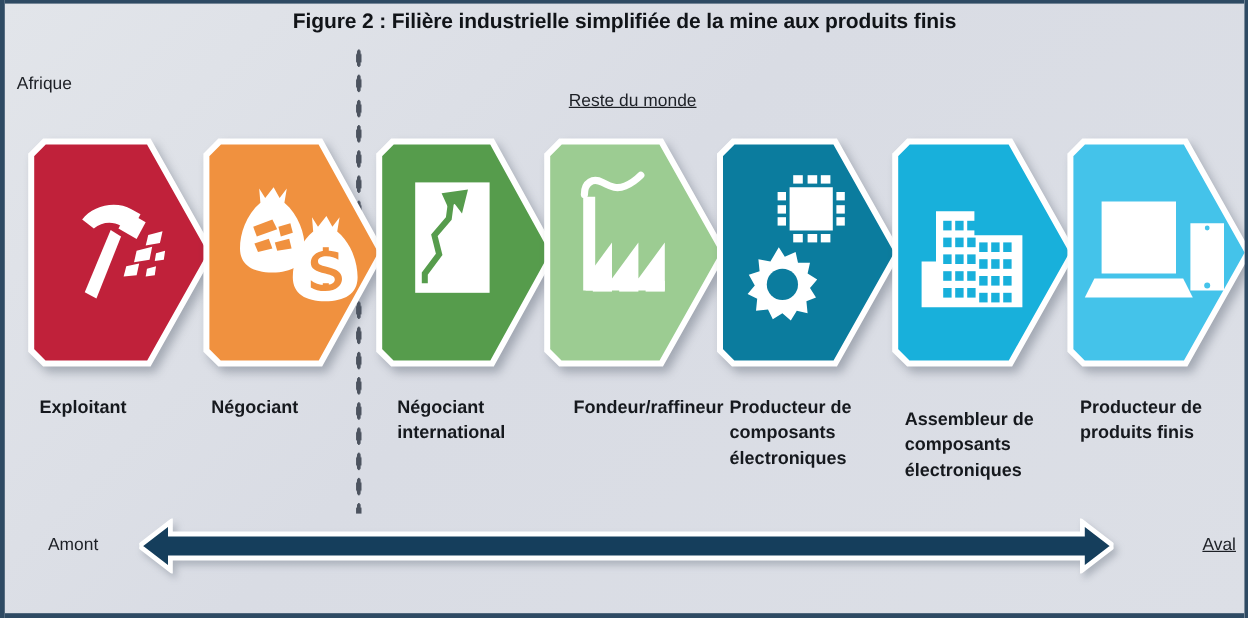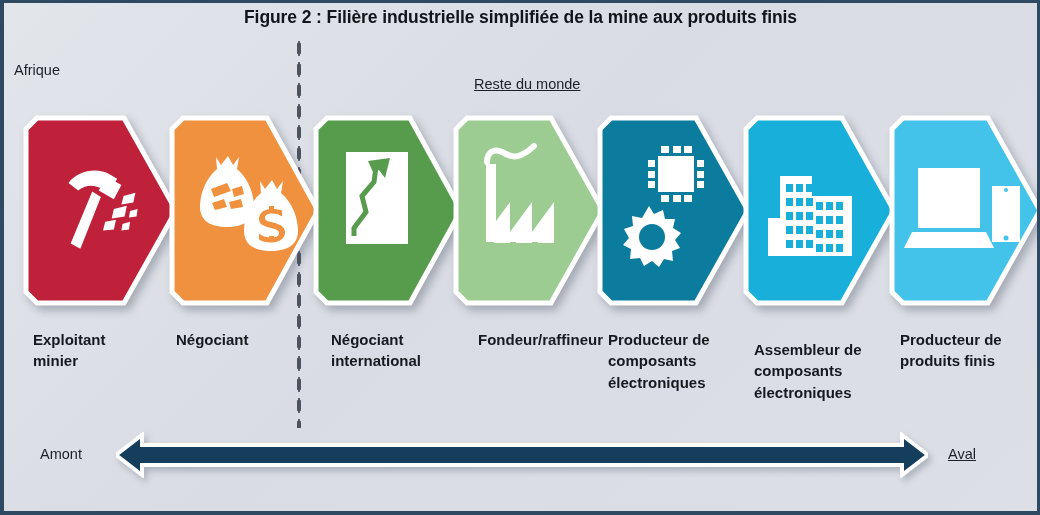--- a/index.html
+++ b/index.html
@@ -120,21 +120,21 @@
     filter: drop-shadow(3px 4px 3px rgba(90,100,115,0.35));
   }
   .flowline svg { display: block; width: 100%; height: 100%; }
   .end-label {
     position: absolute;
     top: 446px;
     font-size: 14.5px;
     color: #1d2026;
   }
   .lbl-amont { left: 36px; text-align: center; }
-  .lbl-aval  { left: 944px; text-decoration: underline; }
+  .lbl-aval  { left: 998px; text-decoration: underline; }
 
   
   .source {
     position: absolute;
     right: 18px;
     top: 488px;
     font-size: 13px;
     font-style: italic;
     font-weight: bold;
     color: #14181d;
@@ -301,21 +301,20 @@
           <circle cx="96" cy="24" r="2" fill="#44c3ea"></circle>
           <circle cx="96" cy="72" r="2.5" fill="#44c3ea"></circle>
         </g>
       </svg>
     </div>
 
   </div>
 
   <div class="stage-label lbl-1">
     <div>Exploitant</div>
-    <div>minier</div>
   </div>
   <div class="stage-label lbl-2">
     <div>Négociant</div>
   </div>
   <div class="stage-label lbl-3">
     <div>Négociant</div>
     <div>international</div>
   </div>
   <div class="stage-label lbl-4">
     <div>Fondeur/raffineur</div>

